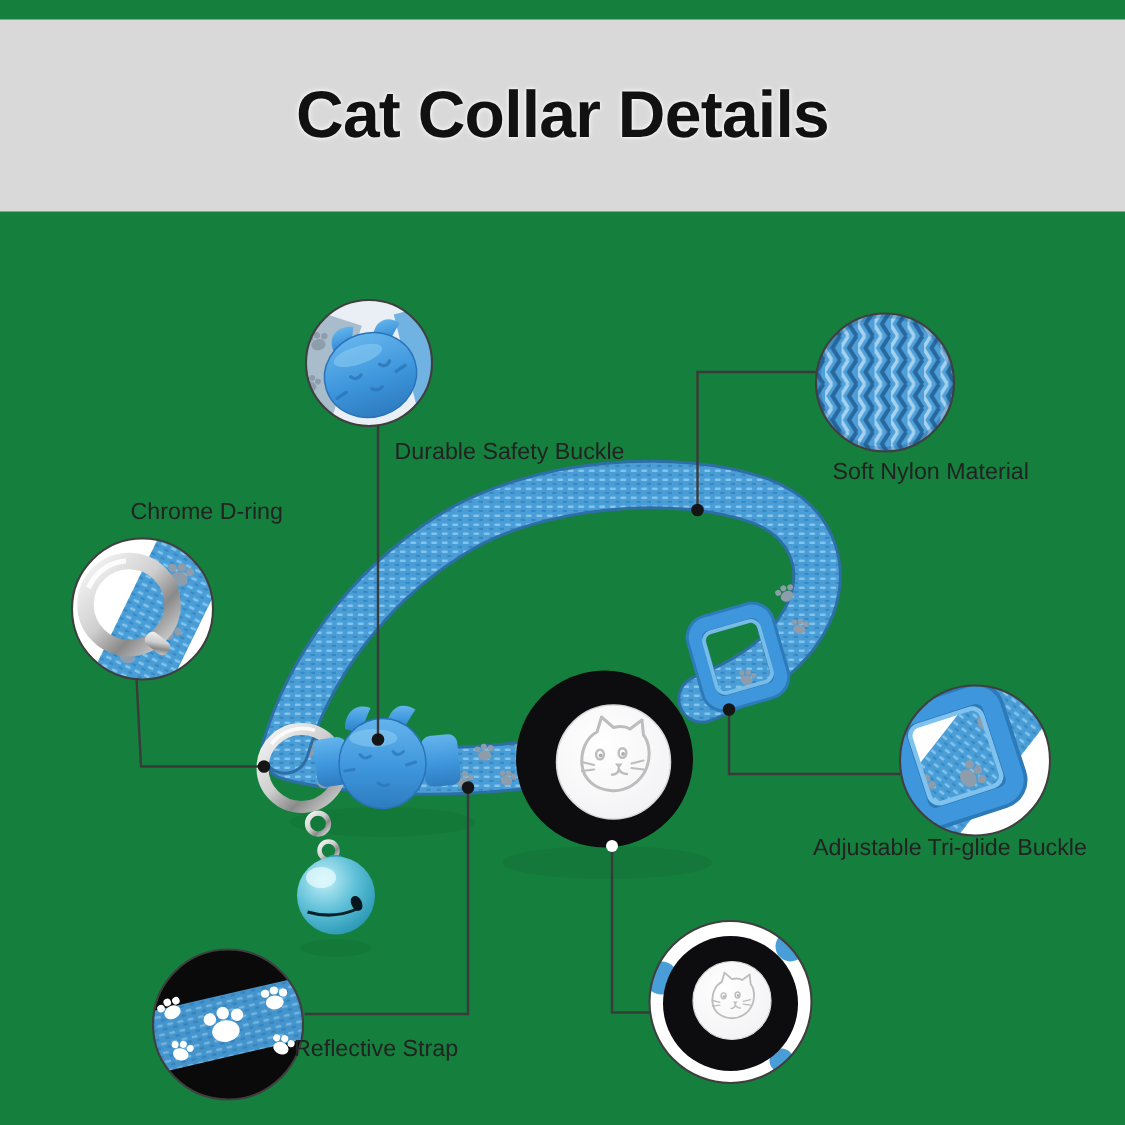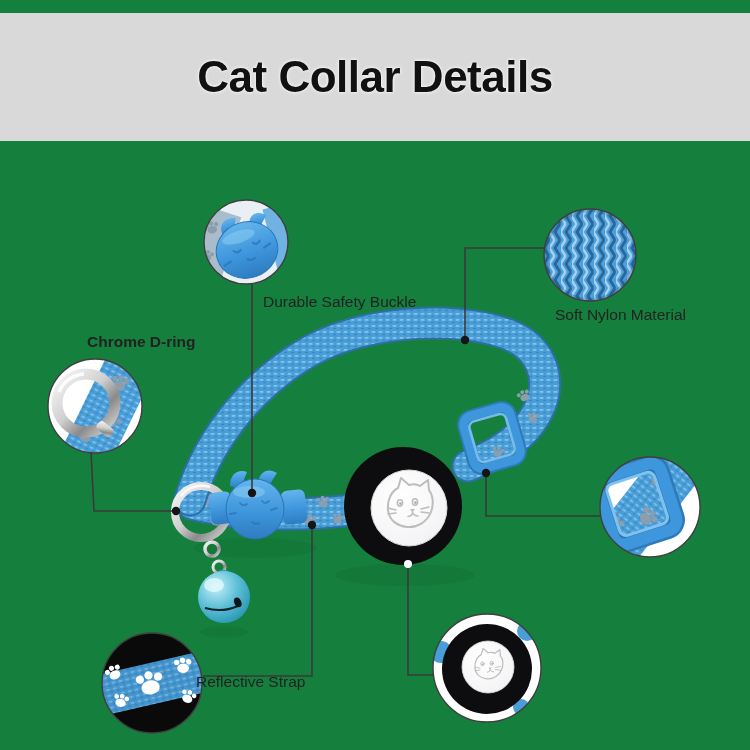--- a/index.html
+++ b/index.html
@@ -297,16 +297,17 @@
       <circle class="callout-dot" cx="465" cy="340" r="4.2"></circle>
       <circle class="callout-dot" cx="176" cy="511" r="4.2"></circle>
       <circle class="callout-dot" cx="486" cy="473" r="4.2"></circle>
       <circle class="callout-dot" cx="312" cy="525" r="4.2"></circle>
       <circle class="callout-dot-white" cx="408" cy="564" r="4"></circle>
     </g>
   </svg>
 
   <div class="callout-label" style="left:555px;top:305px;">Soft Nylon Material</div>
   <div class="callout-label" style="left:263px;top:292px;">Durable Safety Buckle</div>
-  <div class="callout-label" style="left:87px;top:332px;font-weight:bold;">Chrome D-ring</div>
-  <div class="callout-label" style="left:196px;top:672px;">Reflective Strap</div>
+  <div class="callout-label" style="left:87px;top:332px;">Chrome D-ring</div>
+  <div class="callout-label" style="left:542px;top:556px;">Adjustable Tri-glide Buckle</div>
+  <div class="callout-label" style="left:196px;top:690px;">Reflective Strap</div>
 
 </div>
 
 </body></html>

